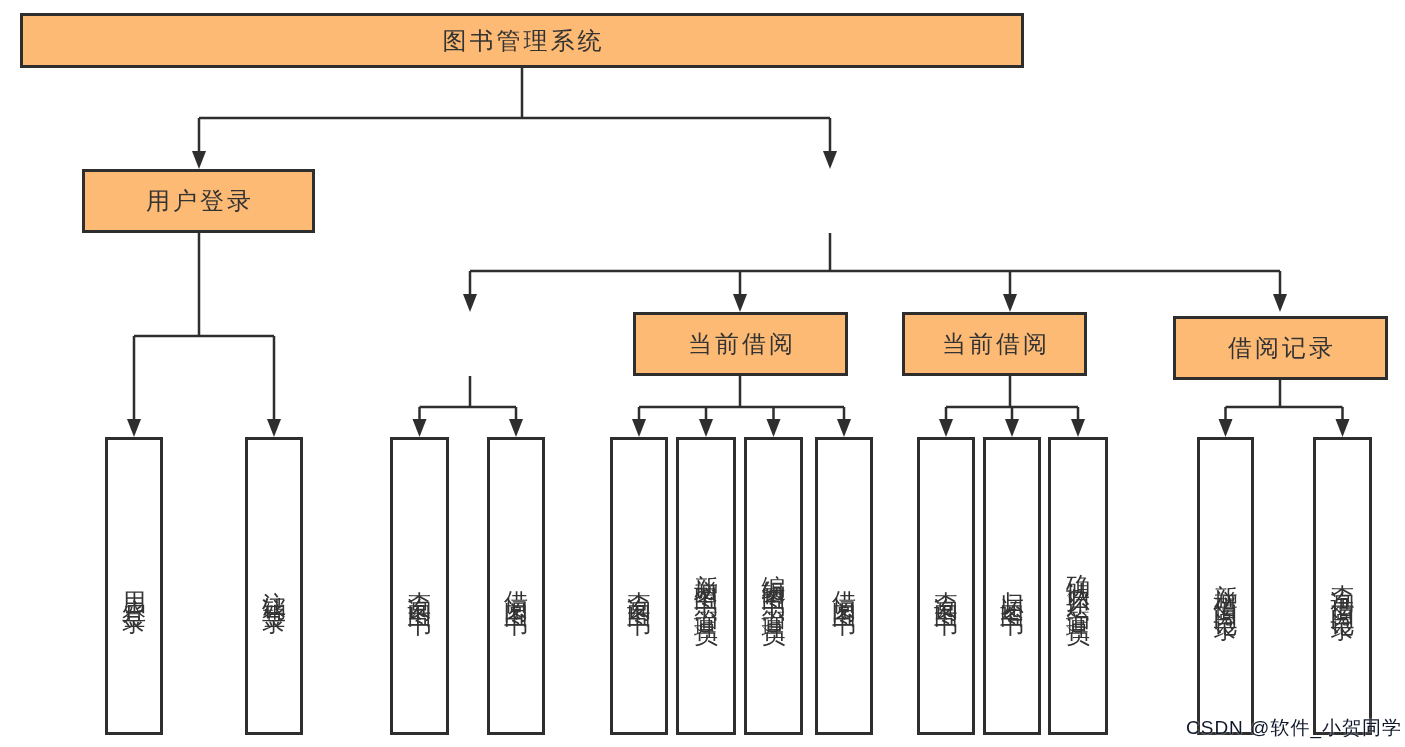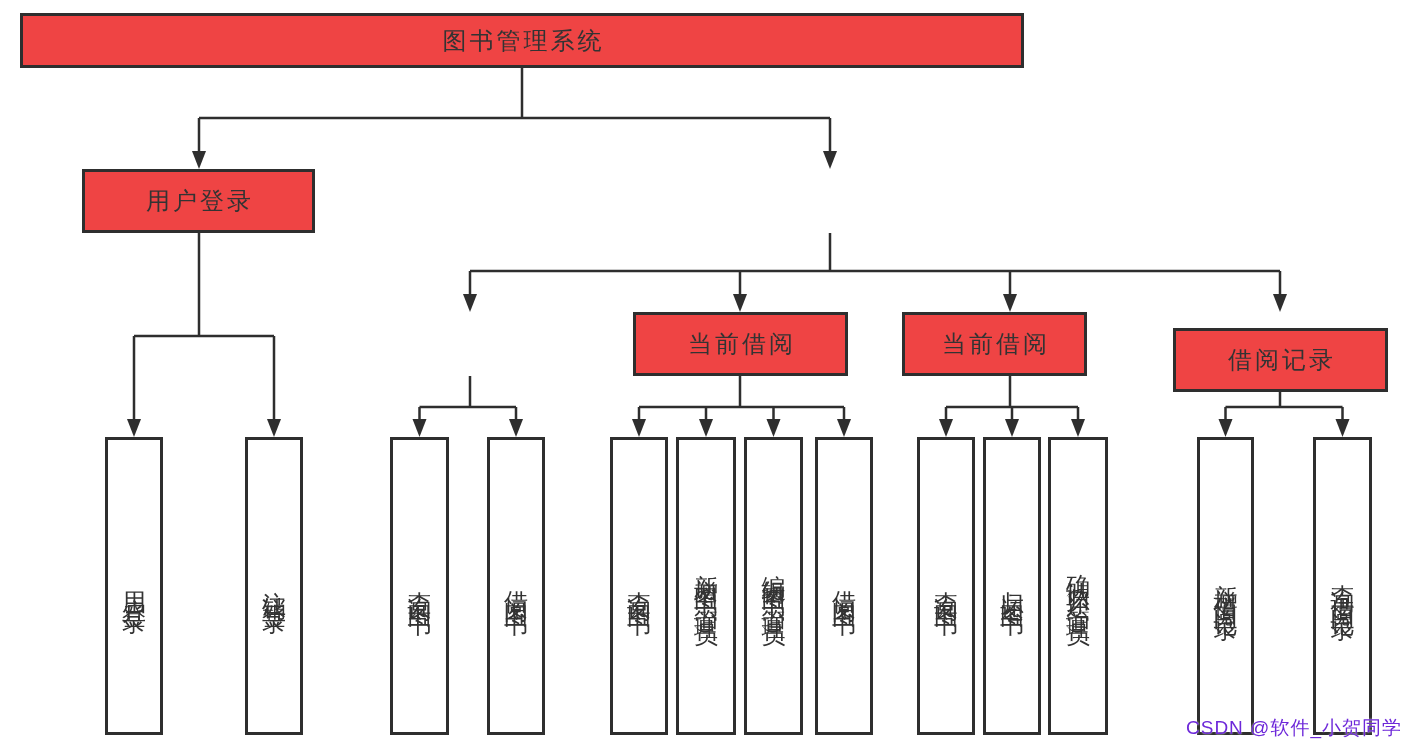--- a/index.html
+++ b/index.html
@@ -7,21 +7,21 @@
     position:relative;
     width:1405px;height:747px;
     background:#ffffff;
     font-family:"Liberation Sans","DejaVu Sans",sans-serif;
     overflow:hidden;
   }
   #connectors{position:absolute;left:0;top:0;z-index:1;}
   .node{
     position:absolute;
     box-sizing:border-box;
-    background:#ef4444;
+    background:#fdba74;
     border:3px solid #2e2e2e;
     display:flex;align-items:center;justify-content:center;
     font-size:24px;color:#333333;
     letter-spacing:3px;text-indent:3px;
     z-index:2;
     white-space:nowrap;
   }
   .vnode{
     position:absolute;
     top:437px;height:298px;
@@ -34,21 +34,21 @@
   }
   .vnode span{
     writing-mode:vertical-rl;
     letter-spacing:7px;
     line-height:1;
   }
   #watermark{
     position:absolute;
     left:1186px;top:715px;
     font-size:19px;
-    color:#6d28d9;
+    color:#0f172a;
     letter-spacing:1px;
     z-index:5;
     text-shadow:0 0 2px #ffffff;
     white-space:nowrap;
   }
 </style>
 </head>
 <body>
 
 <div id="canvas">
@@ -100,21 +100,21 @@
   <div class="node" style="left:82px;top:169px;width:233px;height:64px">
     <span>用户登录</span>
   </div>
 
   <div class="node" style="left:633px;top:312px;width:215px;height:64px">
     <span>当前借阅</span>
   </div>
   <div class="node" style="left:902px;top:312px;width:185px;height:64px">
     <span>当前借阅</span>
   </div>
-  <div class="node" style="left:1173px;top:328px;width:215px;height:64px">
+  <div class="node" style="left:1173px;top:316px;width:215px;height:64px">
     <span>借阅记录</span>
   </div>
 
   <div class="vnode" style="left:105px;width:58px">
     <span>用户登录</span>
   </div>
   <div class="vnode" style="left:245px;width:58px">
     <span>注销登录</span>
   </div>
 

